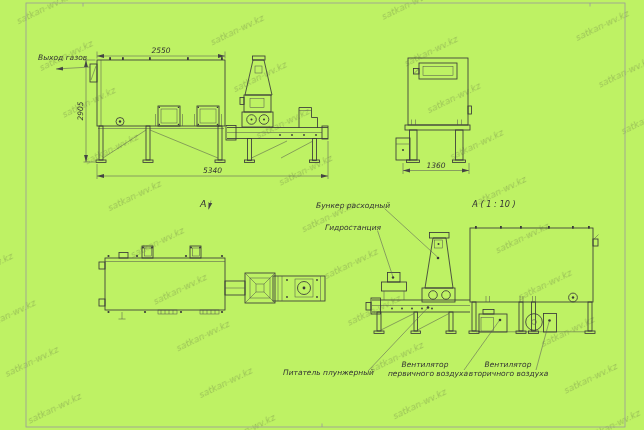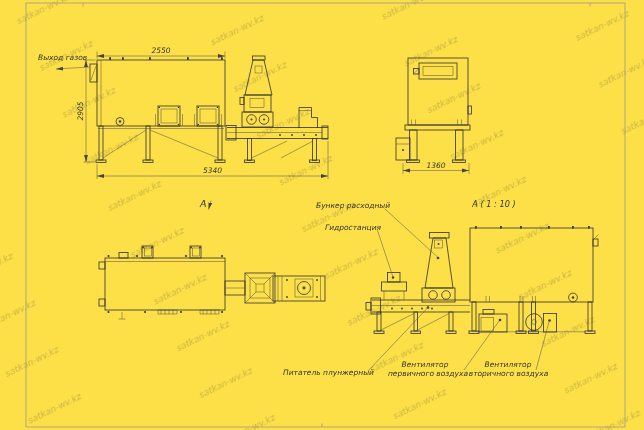--- a/index.html
+++ b/index.html
@@ -1,16 +1,16 @@
 <!DOCTYPE html>
 <html><head>
 <meta charset="utf-8">
 <style>
   html,body{margin:0;padding:0;background:#ffffff;}
-  .sheet{position:relative;width:644px;height:430px;background:#fde047;overflow:hidden;}
+  .sheet{position:relative;width:644px;height:430px;background:#bef264;overflow:hidden;}
   svg{display:block;}
   .ln{fill:none;stroke:#3a3a3a;stroke-width:.85;stroke-linejoin:miter;stroke-linecap:butt;}
   .tn{fill:none;stroke:#4d4d4d;stroke-width:.5;}
   .dim{fill:none;stroke:#5a5a5a;stroke-width:.55;}
   .frame{fill:none;stroke:#9a9a9a;stroke-width:.8;}
   .dot{fill:#3a3a3a;stroke:none;}
   .fill{fill:#3a3a3a;stroke:none;}
   text{font-family:"DejaVu Sans","Liberation Sans",sans-serif;font-style:italic;fill:#333333;}
   .t75{font-size:7.5px;}
   .t8{font-size:8.2px;}

